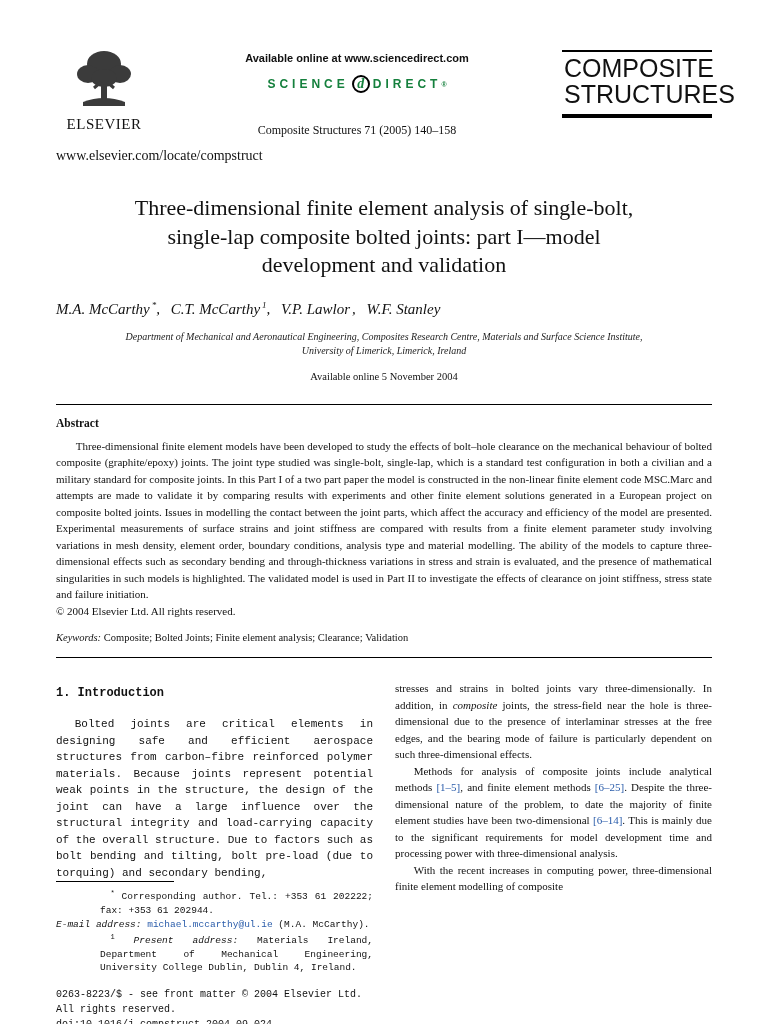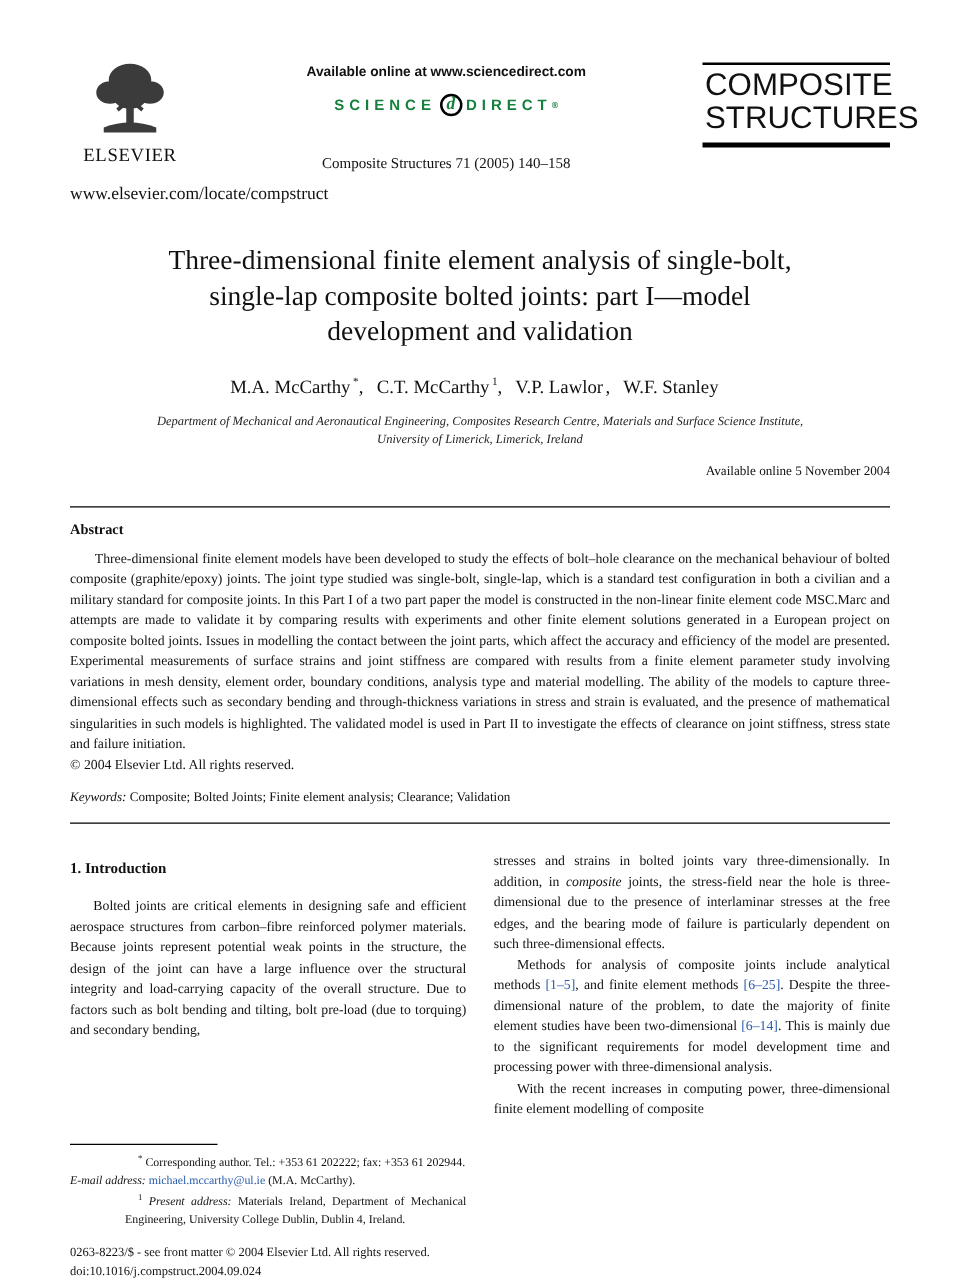--- a/index.html
+++ b/index.html
@@ -25,41 +25,41 @@
   .right-block { width: 150px; padding-top: 2px; }
   .journal-logo {
     border-top: 2px solid #000; border-bottom: 4px solid #000;
     padding: 3px 0 6px 2px; font-family: "Liberation Sans", sans-serif;
     font-size: 25px; line-height: 1.05; font-weight: 500; letter-spacing: 0;
   }
   .locate-url { text-align: left; font-size: 14px; margin-top: 10px; }
 
   
   .title { text-align: center; font-size: 22px; line-height: 1.3; margin-top: 30px; font-weight: 400; }
-  .authors { text-align: center; margin-top: 20px; font-size: 15px; }
+  .authors { text-align: left; margin-top: 20px; font-size: 15px; font-style: italic; }
   .authors sup { font-size: 9px; margin-left: 2px; }
   .author .sep { margin-right: 7px; }
   .affiliation { text-align: center; font-style: italic; font-size: 10px; line-height: 1.45; margin-top: 12px; color: #222; }
-  .avail-date { text-align: right; font-size: 10.5px; margin-top: 12px; }
+  .avail-date { text-align: center; font-size: 10.5px; margin-top: 12px; }
 
   .rule { border-top: 1px solid #000; height: 0; }
   .rule-1 { margin-top: 22px; }
   .rule-2 { margin-top: 14px; }
 
   
   .abs-heading { font-size: 11.5px; font-weight: bold; margin-top: 12px; }
   .abs-text { font-size: 11px; line-height: 1.5; text-align: justify; margin-top: 9px; text-indent: 1.8em; }
   .abs-copyright { font-size: 11px; line-height: 1.5; }
   .keywords { font-size: 10.5px; margin-top: 13px; }
   .keywords em { font-style: italic; }
 
   
   .columns { display: flex; gap: 22px; margin-top: 22px; height: 344px; }
   .col { flex: 1; font-size: 11px; line-height: 1.5; text-align: justify; min-width: 0; }
-  .col-left { display: flex; flex-direction: column; }
+  .col-left { display: flex; flex-direction: column; font-family: Liberation Mono, monospace; }
   .section-heading { font-size: 12px; font-weight: bold; text-align: left; margin: 4px 0 14px 0; }
   .para-indent { text-indent: 1.7em; }
   .para { margin: 0; }
   .spacer { flex: 1; }
 
   .fn-rule { width: 118px; border-top: 1px solid #000; margin-bottom: 6px; }
   .footnote { font-size: 9.5px; line-height: 1.45; text-align: justify; }
   .footnote sup { font-size: 7px; }
   .fn-marked { text-indent: 1.1em; margin-left: 44px; }
   .footnote em { font-style: italic; }

